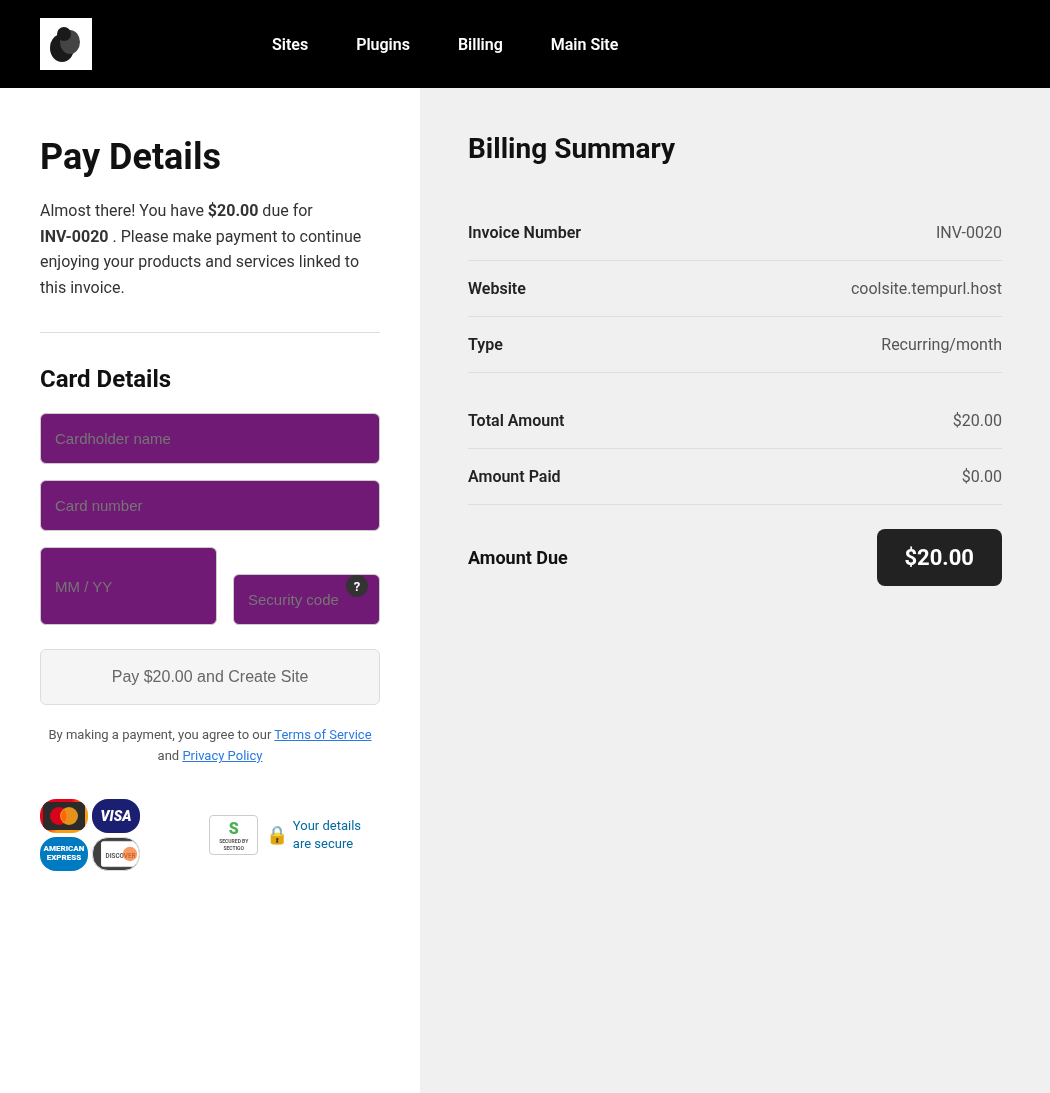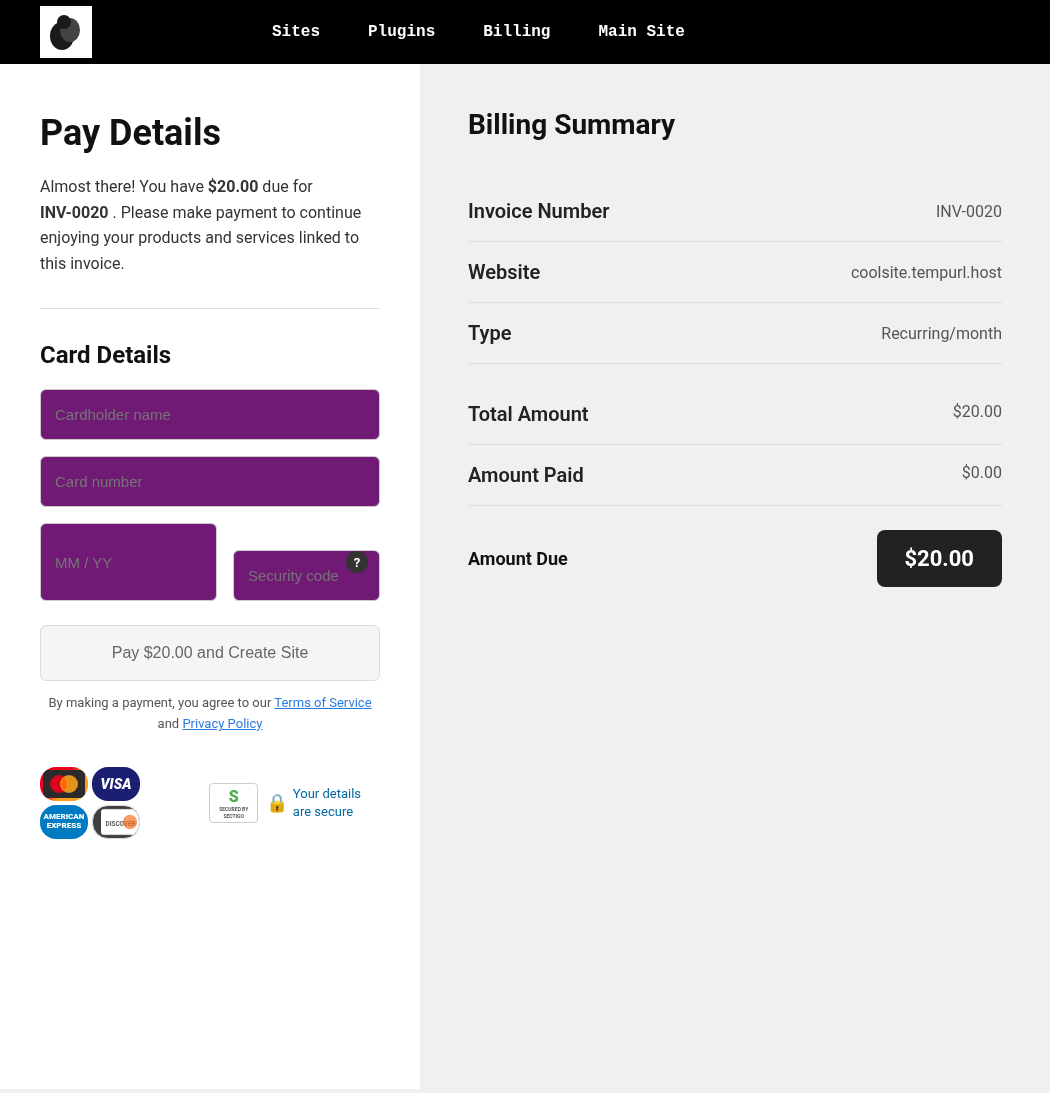--- a/index.html
+++ b/index.html
@@ -1,25 +1,24 @@
 <!DOCTYPE html>
 <html><head>
   <meta charset="utf-8">
   <style>
     * { box-sizing: border-box; margin: 0; padding: 0; }
     body { font-family: -apple-system, BlinkMacSystemFont, 'Segoe UI', Roboto, sans-serif; background: #f0f0f0; min-height: 1093px; }
 
     
     .header {
       background: #000;
-      height: 64px;
+      height: 88px;
       display: flex;
       align-items: center;
       padding: 15px 40px;
-      font-family: Liberation Mono, monospace;
     }
     .header-logo {
       width: 52px;
       height: 52px;
       background: #fff;
       display: flex;
       align-items: center;
       justify-content: center;
       margin-right: 180px;
       overflow: hidden;
@@ -141,21 +140,21 @@
     .pay-button {
       width: 100%;
       padding: 18px;
       background: #f5f5f5;
       border: 1px solid #ddd;
       border-radius: 6px;
       font-size: 16px;
       color: #666;
       cursor: pointer;
       font-weight: 500;
-      margin-bottom: 12px;
+      margin-bottom: 20px;
       margin-top: 8px;
     }
 
     .terms-text {
       font-size: 13px;
       color: #555;
       text-align: center;
       line-height: 1.6;
       margin-bottom: 32px;
     }
@@ -278,21 +277,21 @@
       align-items: center;
       padding: 18px 0;
       border-bottom: 1px solid #ddd;
     }
 
     .billing-row:first-child {
       border-top: none;
     }
 
     .billing-label {
-      font-size: 20px;
+      font-size: 16px;
       font-weight: 600;
       color: #222;
     }
 
     .billing-value {
       font-size: 16px;
       color: #555;
     }
 
     .billing-section-gap {

